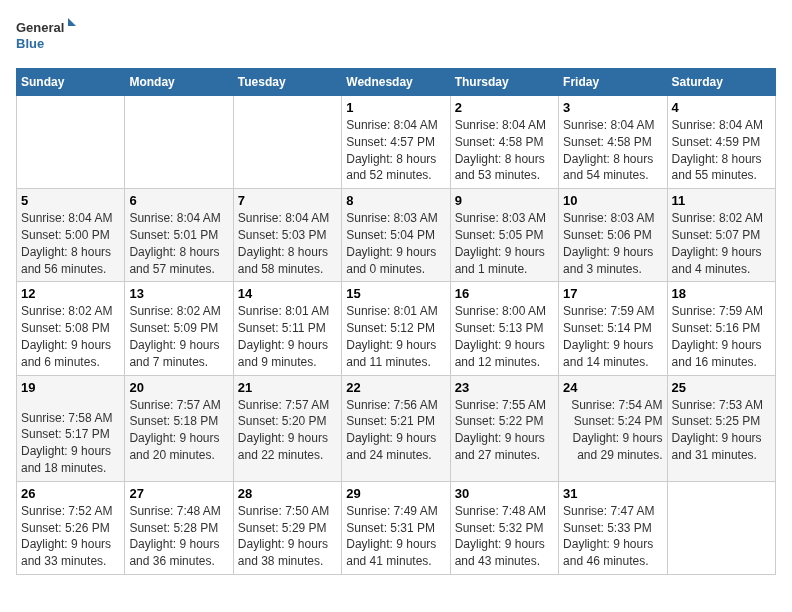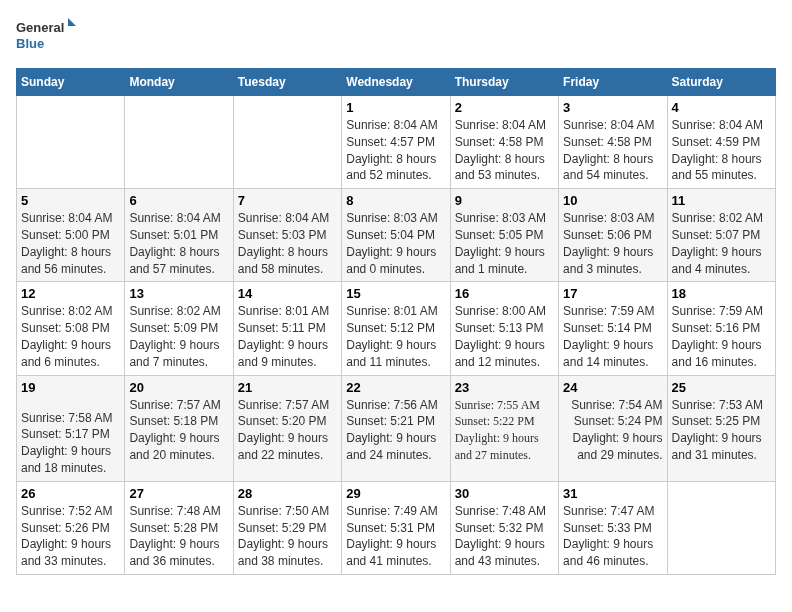--- a/index.html
+++ b/index.html
@@ -262,21 +262,21 @@
         </td>
         <td>
           <span class="day-number">22</span>
           <div class="day-info" style="white-space: pre-line;">Sunrise: 7:56 AM
 Sunset: 5:21 PM
 Daylight: 9 hours
 and 24 minutes.</div>
         </td>
         <td>
           <span class="day-number">23</span>
-          <div class="day-info" style="white-space: pre-line; font-family: Liberation Serif, serif;">Sunrise: 7:55 AM
+          <div class="day-info" style="white-space: pre-line;">Sunrise: 7:55 AM
 Sunset: 5:22 PM
 Daylight: 9 hours
 and 27 minutes.</div>
         </td>
         <td>
           <span class="day-number">24</span>
           <div class="day-info" style="white-space: pre-line; text-align: right;">Sunrise: 7:54 AM
 Sunset: 5:24 PM
 Daylight: 9 hours
 and 29 minutes.</div>

